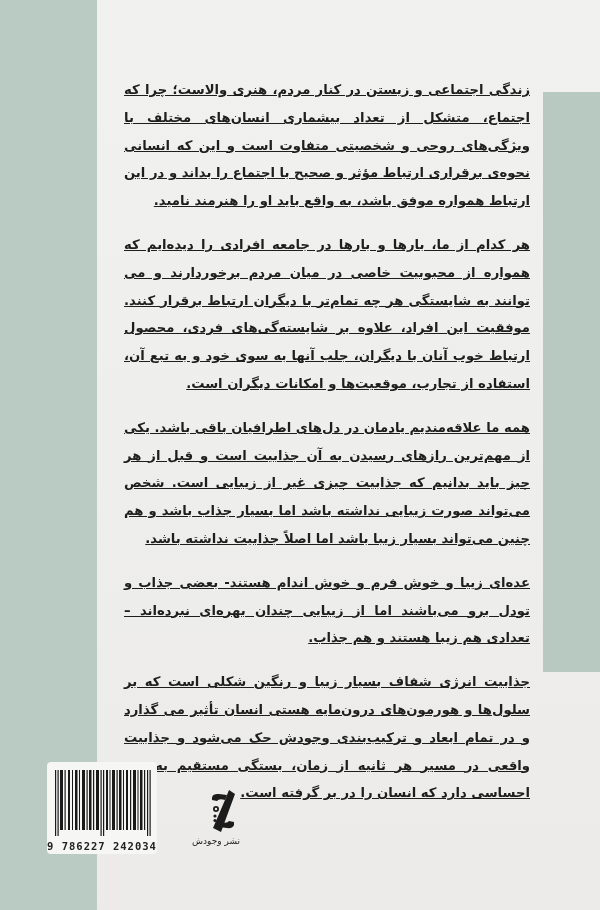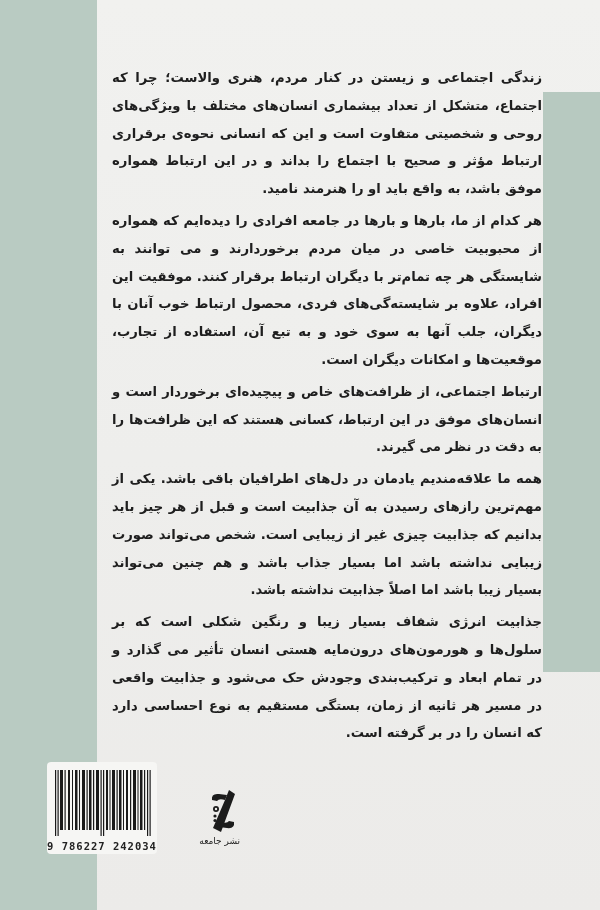--- a/index.html
+++ b/index.html
@@ -43,22 +43,23 @@
       direction: rtl;
       text-align: justify;
       text-align-last: right;
       color: #1e1e1e;
       font-family: "DejaVu Sans", sans-serif;
       font-size: 13.2px;
       line-height: 27.8px;
       font-weight: 600;
     }
     .body-text p {
-      margin: 4px;
+      margin: 16px;
       padding: 0;
+      text-decoration: underline;
     }
     .barcode-box {
       position: absolute;
       left: 47px;
       top: 762px;
       width: 110px;
       height: 92px;
       background: #f6f6f4;
       border-radius: 4px;
     }
@@ -104,22 +105,22 @@
 </head>
 <body>
 
 <div class="cover">
   <div class="left-strip"></div>
   <div class="right-panel"></div>
 
   <div class="body-text">
     <p>زندگی اجتماعی و زیستن در کنار مردم، هنری والاست؛ چرا که اجتماع، متشکل از تعداد بیشماری انسان‌های مختلف با ویژگی‌های روحی و شخصیتی متفاوت است و این که انسانی نحوه‌ی برقراری ارتباط مؤثر و صحیح با اجتماع را بداند و در این ارتباط همواره موفق باشد، به واقع باید او را هنرمند نامید.</p>
     <p>هر کدام از ما، بارها و بارها در جامعه افرادی را دیده‌ایم که همواره از محبوبیت خاصی در میان مردم برخوردارند و می توانند به شایستگی هر چه تمام‌تر با دیگران ارتباط برقرار کنند. موفقیت این افراد، علاوه بر شایسته‌گی‌های فردی، محصول ارتباط خوب آنان با دیگران، جلب آنها به سوی خود و به تبع آن، استفاده از تجارب، موقعیت‌ها و امکانات دیگران است.</p>
-    <p>ارتباط اجتماعی، از ظرافت‌های خاص و پیچیده‌ای برخوردار است و انسان‌های موفق در این ارتباط، کسانی هستند که این ظرافت‌ها را به دقت در نظر می گیرند.</p>
     <p>همه ما علاقه‌مندیم یادمان در دل‌های اطرافیان باقی باشد. یکی از مهم‌ترین رازهای رسیدن به آن جذابیت است و قبل از هر چیز باید بدانیم که جذابیت چیزی غیر از زیبایی است. شخص می‌تواند صورت زیبایی نداشته باشد اما بسیار جذاب باشد و هم چنین می‌تواند بسیار زیبا باشد اما اصلاً جذابیت نداشته باشد.</p>
+    <p>عده‌ای زیبا و خوش فرم و خوش اندام هستند- بعضی جذاب و تودل برو می‌باشند اما از زیبایی چندان بهره‌ای نبرده‌اند – تعدادی هم زیبا هستند و هم جذاب.</p>
     <p>جذابیت انرژی شفاف بسیار زیبا و رنگین شکلی است که بر سلول‌ها و هورمون‌های درون‌مایه هستی انسان تأثیر می گذارد و در تمام ابعاد و ترکیب‌بندی وجودش حک می‌شود و جذابیت واقعی در مسیر هر ثانیه از زمان، بستگی مستقیم به نوع احساسی دارد که انسان را در بر گرفته است.</p>
   </div>
 
   <div class="barcode-box">
     <svg class="barcode-bars" viewBox="0 0 100 66" preserveAspectRatio="none">
       <g fill="#1a1a1a">
         <rect x="2" y="0" width="1.2" height="66"></rect>
         <rect x="4.5" y="0" width="1.2" height="66"></rect>
         <rect x="7" y="0" width="3" height="60"></rect>
         <rect x="11.5" y="0" width="1.2" height="60"></rect>
@@ -156,15 +157,15 @@
   <div class="logo">
     <svg width="28" height="46" viewBox="0 0 28 46">
       <path d="M20 2 L26 6 L12 44 L4 40 L16 12 Z" fill="#1c1c1c"></path>
       <path d="M3 12 Q2 5 10 6 L18 7 L16 12 Q10 10 8 13 Z" fill="#1c1c1c"></path>
       <path d="M25 34 Q26 41 18 40 L10 39 L12 34 Q18 36 20 33 Z" fill="#1c1c1c"></path>
       <circle cx="7" cy="21" r="3" fill="#1c1c1c"></circle>
       <circle cx="7" cy="21" r="1.2" fill="#efefed"></circle>
       <circle cx="6" cy="28" r="1.6" fill="#1c1c1c"></circle>
       <circle cx="6" cy="32.5" r="1.6" fill="#1c1c1c"></circle>
     </svg>
-    <div class="logo-text">نشر جامعه</div>
+    <div class="logo-text">نشر وجودش</div>
   </div>
 </div>
 
 </body></html>

